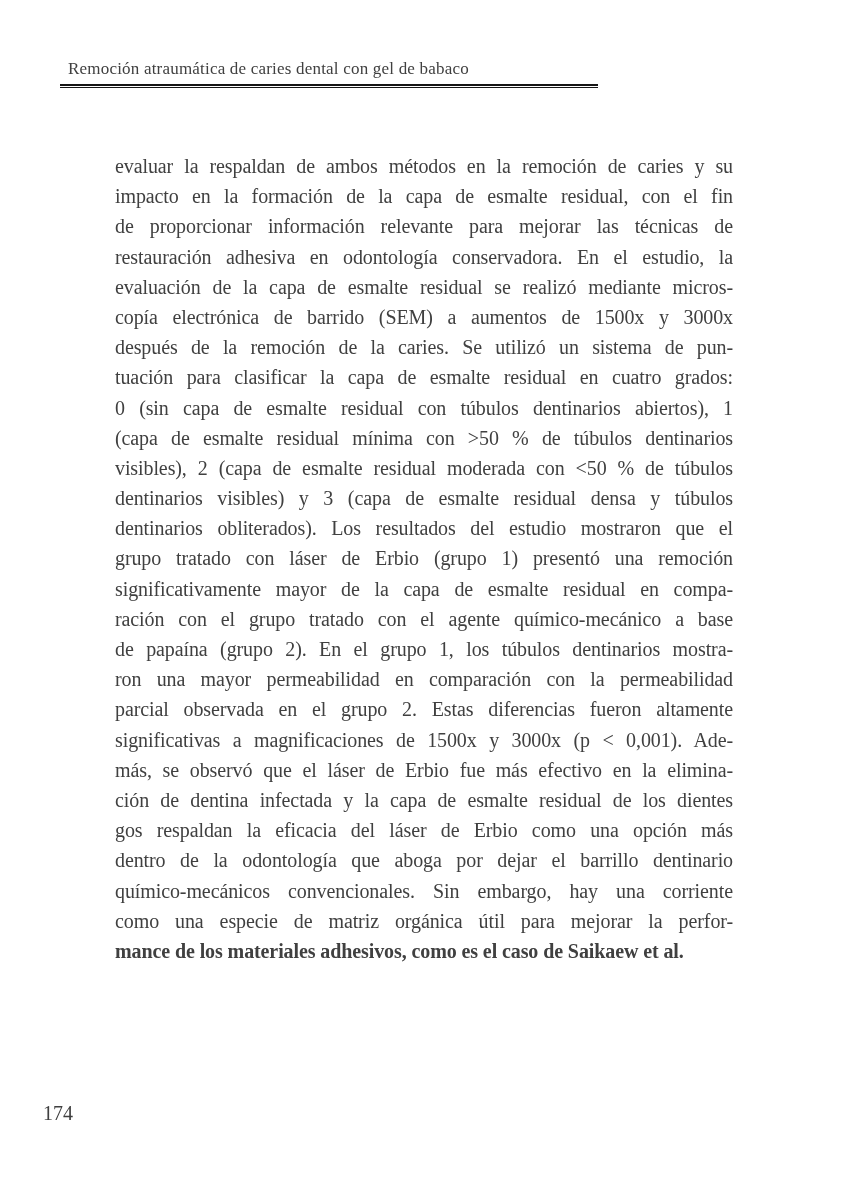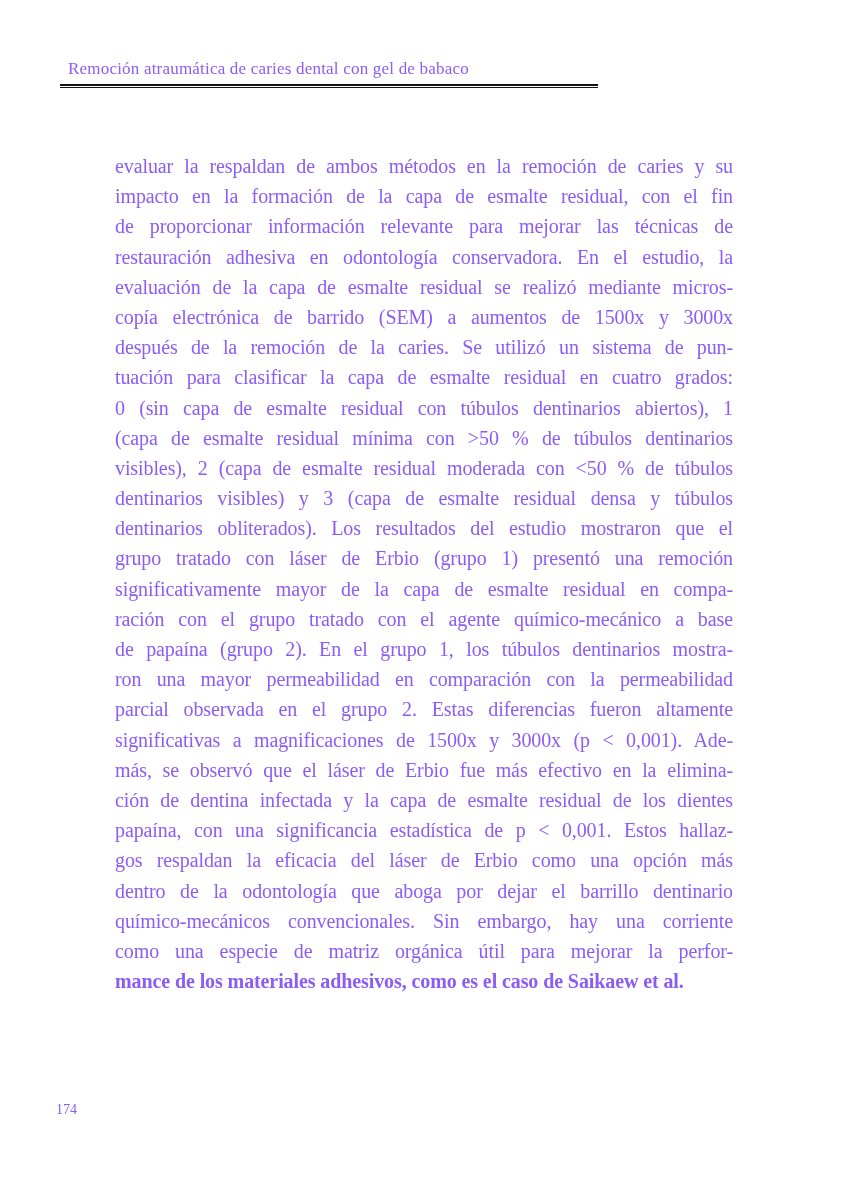--- a/index.html
+++ b/index.html
@@ -6,21 +6,21 @@
     margin: 0;
     padding: 0;
     background: #ffffff;
   }
   .page {
     position: relative;
     width: 850px;
     height: 1191px;
     background: #ffffff;
     font-family: "Liberation Serif", "DejaVu Serif", serif;
-    color: #8b5cf6;
+    color: #404040;
     overflow: hidden;
     border-radius: 32px;
   }
   .header-title {
     position: absolute;
     left: 68px;
     top: 59px;
     font-size: 17px;
     letter-spacing: 0.2px;
     white-space: nowrap;
@@ -49,23 +49,23 @@
     height: 30.2px;
     overflow: visible;
     white-space: normal;
   }
   .line.last {
     text-align-last: left;
     font-weight: bold;
   }
   .page-number {
     position: absolute;
-    left: 56px;
+    left: 43px;
     top: 1102px;
-    font-size: 14px;
+    font-size: 20px;
   }
 </style>
 </head>
 <body>
 
 <div class="page">
   <div class="header-title">Remoción atraumática de caries dental con gel de babaco</div>
   <div class="header-rule"></div>
 
   <div class="text-block">
@@ -84,21 +84,20 @@
       <div class="line">dentinarios obliterados). Los resultados del estudio mostraron que el</div>
       <div class="line">grupo tratado con láser de Erbio (grupo 1) presentó una remoción</div>
       <div class="line">significativamente mayor de la capa de esmalte residual en compa-</div>
       <div class="line">ración con el grupo tratado con el agente químico-mecánico a base</div>
       <div class="line">de papaína (grupo 2). En el grupo 1, los túbulos dentinarios mostra-</div>
       <div class="line">ron una mayor permeabilidad en comparación con la permeabilidad</div>
       <div class="line">parcial observada en el grupo 2. Estas diferencias fueron altamente</div>
       <div class="line">significativas a magnificaciones de 1500x y 3000x (p &lt; 0,001). Ade-</div>
       <div class="line">más, se observó que el láser de Erbio fue más efectivo en la elimina-</div>
       <div class="line">ción de dentina infectada y la capa de esmalte residual de los dientes</div>
-      <div class="line">papaína, con una significancia estadística de p &lt; 0,001. Estos hallaz-</div>
       <div class="line">gos respaldan la eficacia del láser de Erbio como una opción más</div>
       <div class="line">dentro de la odontología que aboga por dejar el barrillo dentinario</div>
       <div class="line">químico-mecánicos convencionales. Sin embargo, hay una corriente</div>
       <div class="line">como una especie de matriz orgánica útil para mejorar la perfor-</div>
       <div class="line last">mance de los materiales adhesivos, como es el caso de Saikaew et al.</div>
     </div>
 
   <div class="page-number">174</div>
 </div>
 

